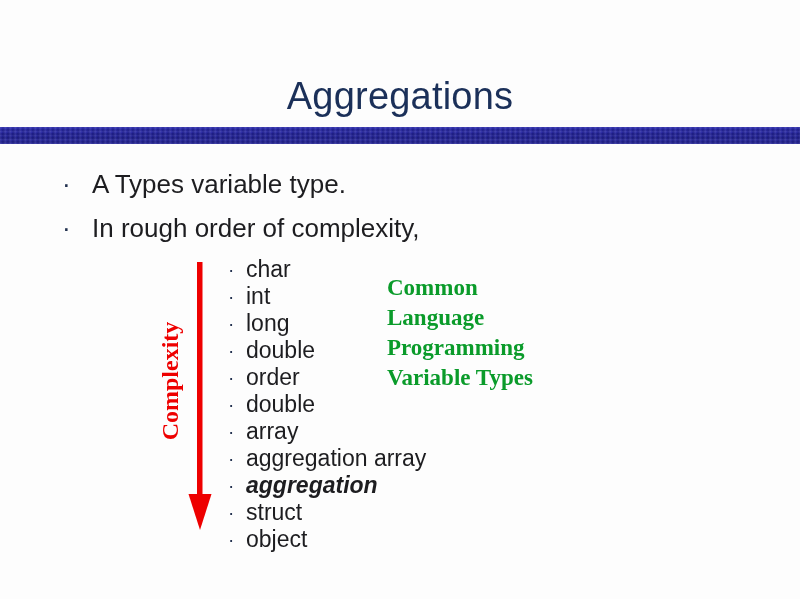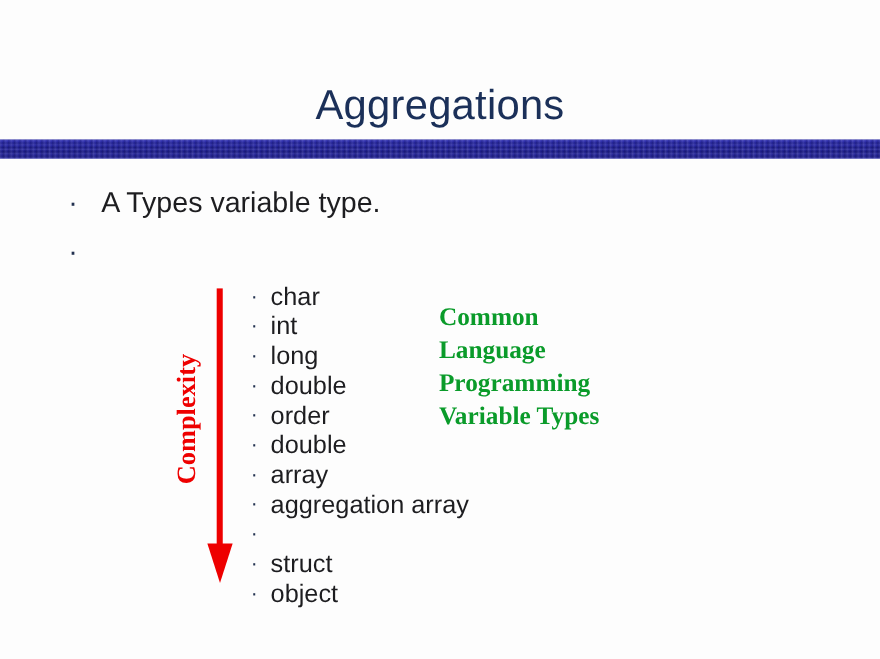--- a/index.html
+++ b/index.html
@@ -114,21 +114,21 @@
     white-space: nowrap;
   }
   .bullet-l2.emphasis .txt {
     font-weight: bold;
     font-style: italic;
   }
 
   
   .green-note {
     position: absolute;
-    left: 399px;
+    left: 387px;
     top: 273px;
     font-family: "Liberation Serif", serif;
     font-size: 23px;
     line-height: 30px;
     font-weight: bold;
     color: #0a9b2a;
     white-space: nowrap;
   }
   .green-note div { white-space: nowrap; }
 
@@ -171,20 +171,21 @@
 
   <div class="title-rule"></div>
 
   <div class="bullets-l1">
     <div class="bullet-l1">
       <span class="dot">·</span>
       <span class="txt">A Types variable type.</span>
     </div>
     <div class="bullet-l1">
       <span class="dot">·</span>
+      <span class="txt">In rough order of complexity,</span>
     </div>
   </div>
 
   <div class="bullets-l2">
     <div class="bullet-l2">
       <span class="dot">·</span>
       <span class="txt">char</span>
     </div>
     <div class="bullet-l2">
       <span class="dot">·</span>
@@ -209,20 +210,21 @@
     <div class="bullet-l2">
       <span class="dot">·</span>
       <span class="txt">array</span>
     </div>
     <div class="bullet-l2">
       <span class="dot">·</span>
       <span class="txt">aggregation array</span>
     </div>
     <div class="bullet-l2 emphasis">
       <span class="dot">·</span>
+      <span class="txt">aggregation</span>
     </div>
     <div class="bullet-l2">
       <span class="dot">·</span>
       <span class="txt">struct</span>
     </div>
     <div class="bullet-l2">
       <span class="dot">·</span>
       <span class="txt">object</span>
     </div>
   </div>

